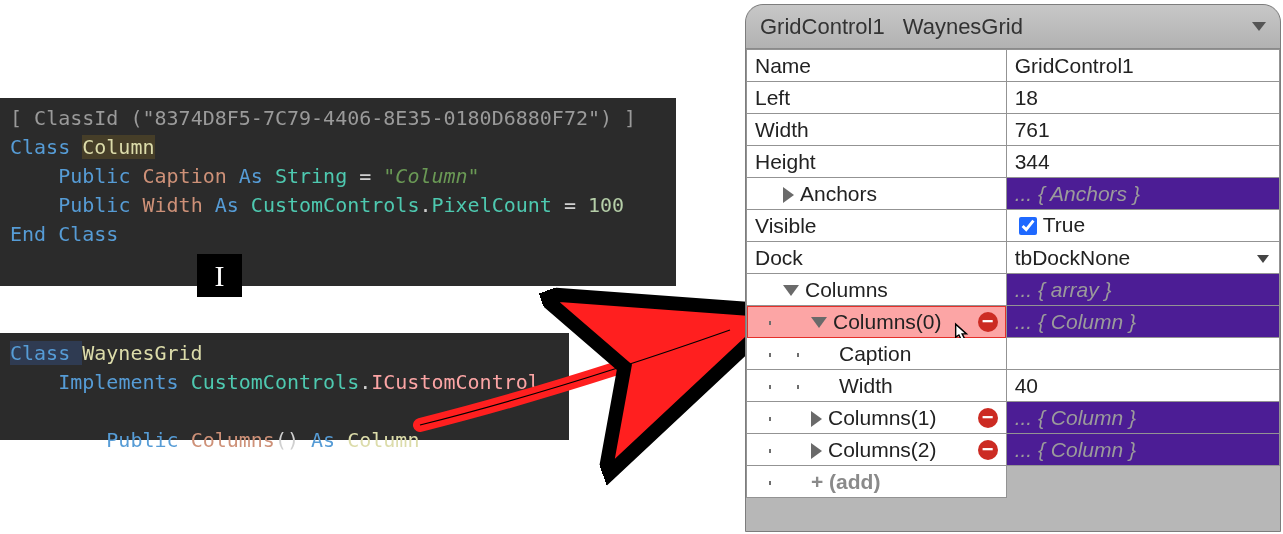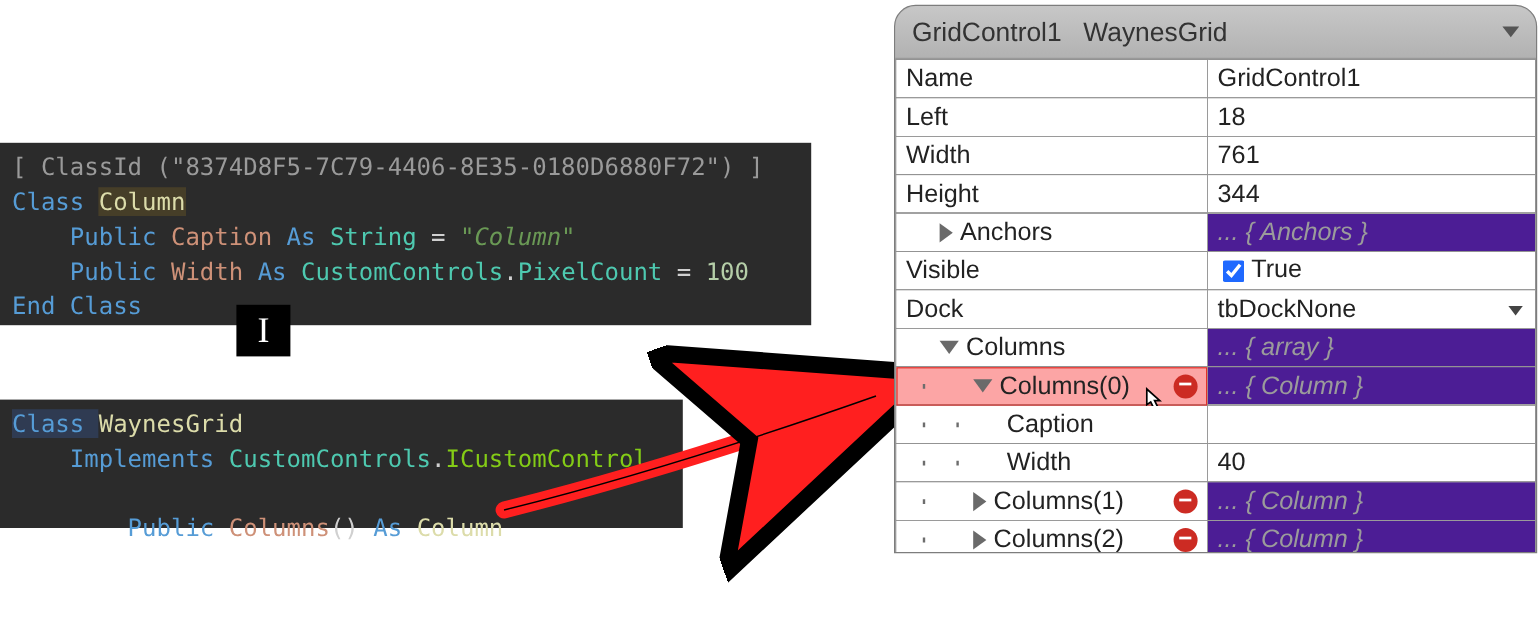--- a/index.html
+++ b/index.html
@@ -19,30 +19,30 @@
     position: absolute;
     background: #2b2b2b;
     color: #d0d0d0;
     font-family: "Consolas", "Menlo", monospace;
     font-size: 20px;
     line-height: 29px;
     padding: 6px 10px;
     white-space: pre;
     box-sizing: border-box;
   }
-  #code1 { left: 0; top: 119px; width: 676px; height: 152px; }
+  #code1 { left: 0; top: 98px; width: 676px; height: 188px; }
   #code2 { left: 0; top: 333px; width: 569px; height: 107px; }
 
   .tok-gray    { color: #9a9a9a; }
   .tok-blue    { color: #569cd6; }
   .tok-yellow  { color: #dcdcaa; }
   .tok-yellowH { color: #dcdcaa; background:#463e28; }
   .tok-orange  { color: #ce9178; }
   .tok-type    { color: #4ec9b0; }
-  .tok-interface { color: #84cc16; }
+  .tok-interface { color: #fca5a5; }
   .tok-str     { color: #6a9955; font-style: italic; }
   .tok-num     { color: #b5cea8; }
   .tok-blueH   { color:#569cd6; background:#2f3b52; }
 
   
   .caret-box {
     position:absolute;
     left:197px; top:254px;
     width:45px; height:43px;
     background:#000;
@@ -59,21 +59,21 @@
     left:410px; top:290px;
     width:340px; height:150px;
     overflow:visible;
     pointer-events:none;
   }
 
   
   .inspector {
     position:absolute;
     left:745px; top:4px;
-    width:536px; height:457px;
+    width:536px; height:528px;
     background:#b7b7b7;
     border:1px solid #7d7d7d;
     border-top-left-radius:18px;
     border-top-right-radius:18px;
     box-sizing:border-box;
     overflow:hidden;
   }
   .inspector-header {
     display:flex;
     align-items:center;

